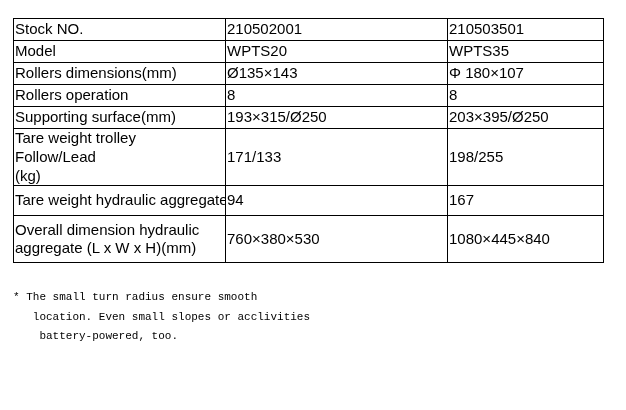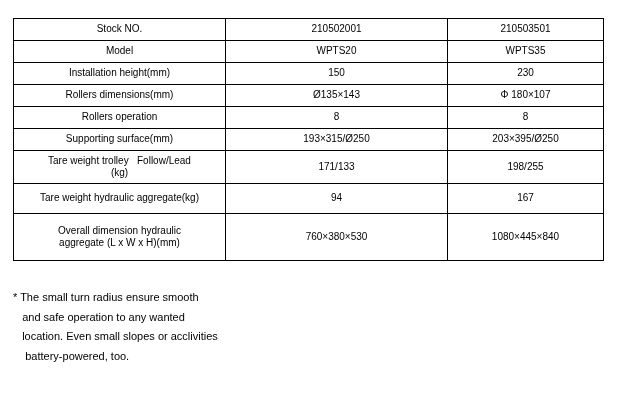--- a/index.html
+++ b/index.html
@@ -15,38 +15,38 @@
   table.spec {
     position: absolute;
     left: 13px;
     top: 18px;
     width: 590px;
     border-collapse: collapse;
     table-layout: fixed;
   }
   table.spec td {
     border: 1px solid #000000;
-    text-align: center;
+    text-align: left;
     vertical-align: middle;
-    font-size: 10px;
+    font-size: 15px;
     line-height: 1.25;
     padding: 0 1px;
     overflow: hidden;
   }
   table.spec tr.r-single  { height: 22px; }
   table.spec tr.r-double  { height: 33px; }
   table.spec tr.r-mid     { height: 30px; }
   table.spec tr.r-tall    { height: 47px; }
   td.pre { white-space: pre-wrap; }
   td.fit { font-size: 12.6px; white-space: nowrap; }
   .notes {
     position: absolute;
     left: 13px;
     top: 288px;
-    font-family: Liberation Sans, sans-serif;
+    font-family: Liberation Mono, monospace;
     font-size: 11px;
     line-height: 19.5px;
     color: #000000;
   }
   .notes .note-line { white-space: pre; }
 </style>
 </head>
 <body>
 
 <div class="page">
@@ -60,25 +60,20 @@
     <tbody>
       <tr class="r-single">
         <td>Stock NO.</td>
         <td>210502001</td>
         <td>210503501</td>
       </tr>
       <tr class="r-single">
         <td>Model</td>
         <td>WPTS20</td>
         <td>WPTS35</td>
-      </tr>
-      <tr class="r-single">
-        <td>Installation height(mm)</td>
-        <td>150</td>
-        <td>230</td>
       </tr>
       <tr class="r-single">
         <td>Rollers dimensions(mm)</td>
         <td>Ø135×143</td>
         <td>Φ 180×107</td>
       </tr>
       <tr class="r-single">
         <td>Rollers operation</td>
         <td>8</td>
         <td>8</td>
@@ -103,18 +98,17 @@
         <td class="pre">Overall dimension hydraulic
 aggregate (L x W x H)(mm)</td>
         <td>760×380×530</td>
         <td>1080×445×840</td>
       </tr>
     </tbody>
   </table>
 
   <div class="notes">
     <div class="note-line">* The small turn radius ensure smooth</div>
-    <div class="note-line">   and safe operation to any wanted</div>
     <div class="note-line">   location. Even small slopes or acclivities</div>
     <div class="note-line">    battery-powered, too.</div>
   </div>
 
 </div>
 
 </body></html>

